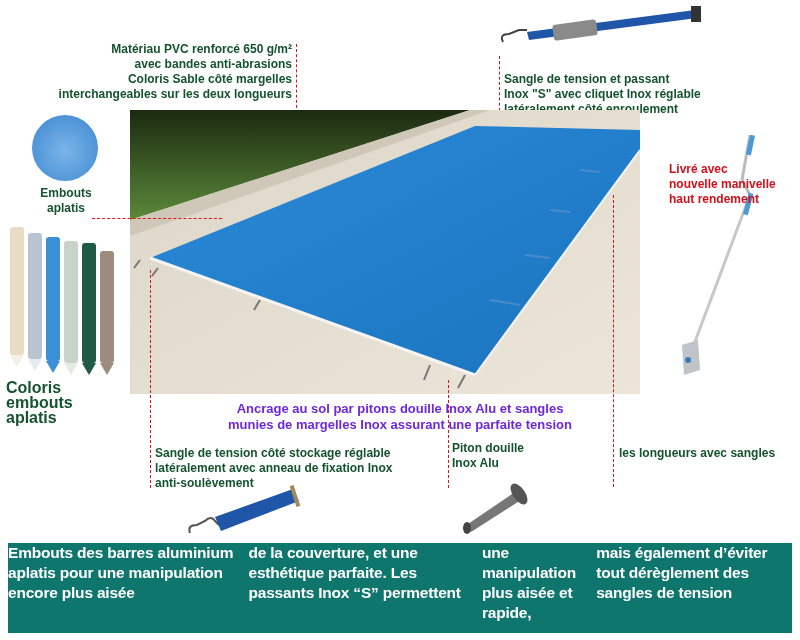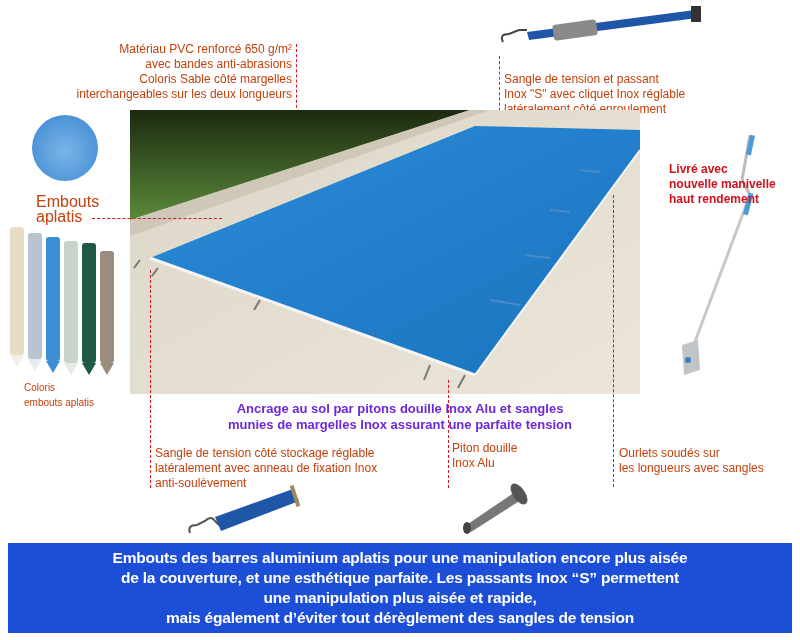--- a/index.html
+++ b/index.html
@@ -1,27 +1,27 @@
 <!DOCTYPE html>
 <html><head>
 <meta charset="utf-8">
 <style>
   html, body { margin:0; padding:0; }
   body { width:800px; height:640px; background:#ffffff; position:relative; overflow:hidden;
          font-family: "Liberation Sans", sans-serif; color:#3a3a3a; }
   .abs { position:absolute; }
-  .callout { font-size:12px; line-height:15px; color:#c2410c; }
+  .callout { font-size:12px; line-height:15px; color:#14532d;font-weight:bold; }
   .right { text-align:right; }
   .dash-v { position:absolute; width:0; border-left:1.5px dashed #d8141c; }
   .dash-h { position:absolute; height:0; border-top:1.5px dashed #d8141c; }
   .red-note { color:#d0101a; font-weight:bold; font-size:12px; line-height:15px; }
   .bold-center { font-weight:bold; font-size:13px; line-height:16px; color:#6d28d9; text-align:center; }
-  .banner { left:8px; top:543px; width:784px; height:90px; background:#1d4ed8; color:#fff;
-            font-weight:bold; font-size:15.5px; line-height:20px; text-align:center;
-            display:flex; flex-direction:column; justify-content:center; letter-spacing:-0.2px; }
+  .banner { left:8px; top:543px; width:784px; height:90px; background:#0f766e; color:#fff;
+            font-weight:bold; font-size:15.5px; line-height:20px; text-align:left;
+            display:flex; justify-content:center; letter-spacing:-0.2px; }
   .banner span { display:block; }
 </style>
 </head>
 <body>
 
 <div class="abs callout right" style="left:20px; top:42px; width:272px;">
   <div>Matériau PVC renforcé 650 g/m²</div>
   <div>avec bandes anti-abrasions</div>
   <div>Coloris Sable côté margelles</div>
   <div>interchangeables sur les deux longueurs</div>
@@ -73,21 +73,21 @@
       <line x1="10" y1="150" x2="4" y2="158"></line>
       <line x1="28" y1="158" x2="22" y2="166"></line>
       <line x1="130" y1="190" x2="124" y2="200"></line>
       <line x1="300" y1="255" x2="294" y2="270"></line>
       <line x1="335" y1="265" x2="328" y2="278"></line>
     </g>
   </svg>
 </div>
 
 <div class="abs" style="left:32px; top:115px; width:66px; height:66px; border-radius:50%; background:radial-gradient(circle at 50% 55%, #7ab4e8, #3a86d0);"></div>
-<div class="abs callout" style="left:36px; top:194px; width:60px; font-size:16px;">
+<div class="abs callout" style="left:36px; top:186px; width:60px; text-align:center; font-size:12px;">
   <div>Embouts</div>
   <div>aplatis</div>
 </div>
 <div class="dash-h" style="left:92px; top:218px; width:130px;"></div>
 
 <div class="abs" style="left:8px; top:225px; width:110px; height:150px;">
   <svg width="110" height="150" viewBox="0 0 110 150">
     <g>
       <rect x="2" y="2" width="14" height="128" rx="3" fill="#e8dcc4"></rect>
         <polygon points="2,130 16,130 9,142" fill="#f4f0e6"></polygon>
@@ -97,21 +97,21 @@
         <polygon points="38,136 52,136 45,148" fill="#3a8fd6"></polygon>
       <rect x="56" y="16" width="14" height="122" rx="3" fill="#c8d4c8"></rect>
         <polygon points="56,138 70,138 63,150" fill="#e4ece4"></polygon>
       <rect x="74" y="18" width="14" height="120" rx="3" fill="#1f5a46"></rect>
         <polygon points="74,138 88,138 81,150" fill="#1f5a46"></polygon>
       <rect x="92" y="26" width="14" height="112" rx="3" fill="#9c8c7e"></rect>
         <polygon points="92,138 106,138 99,150" fill="#9c8c7e"></polygon>
     </g>
   </svg>
 </div>
-<div class="abs callout" style="left:24px; top:380px; width:120px; font-size:10px;">
+<div class="abs callout" style="left:6px; top:380px; width:120px; font-size:16px;">
   <div>Coloris</div>
   <div>embouts aplatis</div>
 </div>
 
 <svg class="abs" style="left:670px; top:135px;" width="100" height="260" viewBox="0 0 100 260">
   <line x1="80" y1="0" x2="72" y2="45" stroke="#bbb" stroke-width="3"></line>
   <line x1="72" y1="45" x2="80" y2="60" stroke="#bbb" stroke-width="3"></line>
   <line x1="80" y1="60" x2="20" y2="220" stroke="#c8c8c8" stroke-width="3"></line>
   <rect x="78" y="0" width="5" height="20" fill="#4a9ad8" transform="rotate(12 80 10)"></rect>
   <rect x="76" y="58" width="5" height="22" fill="#4a9ad8" transform="rotate(15 78 68)"></rect>
@@ -148,21 +148,20 @@
   <div>Piton douille</div>
   <div>Inox Alu</div>
 </div>
 <svg class="abs" style="left:455px; top:470px;" width="80" height="65" viewBox="0 0 80 65">
   <polygon points="10,56 60,22 66,30 16,62" fill="#777"></polygon>
   <ellipse cx="64" cy="24" rx="6" ry="12" fill="#555" transform="rotate(-35 64 24)"></ellipse>
   <ellipse cx="12" cy="58" rx="4" ry="6" fill="#444"></ellipse>
 </svg>
 
 <div class="abs callout" style="left:619px; top:446px; width:180px;">
-  <div>Ourlets soudés sur</div>
   <div>les longueurs avec sangles</div>
 </div>
 
 <div class="abs banner">
   <span>Embouts des barres aluminium aplatis pour une manipulation encore plus aisée</span>
   <span>de la couverture, et une esthétique parfaite. Les passants Inox “S” permettent</span>
   <span>une manipulation plus aisée et rapide,</span>
   <span>mais également d’éviter tout dérèglement des sangles de tension</span>
 </div>
 

